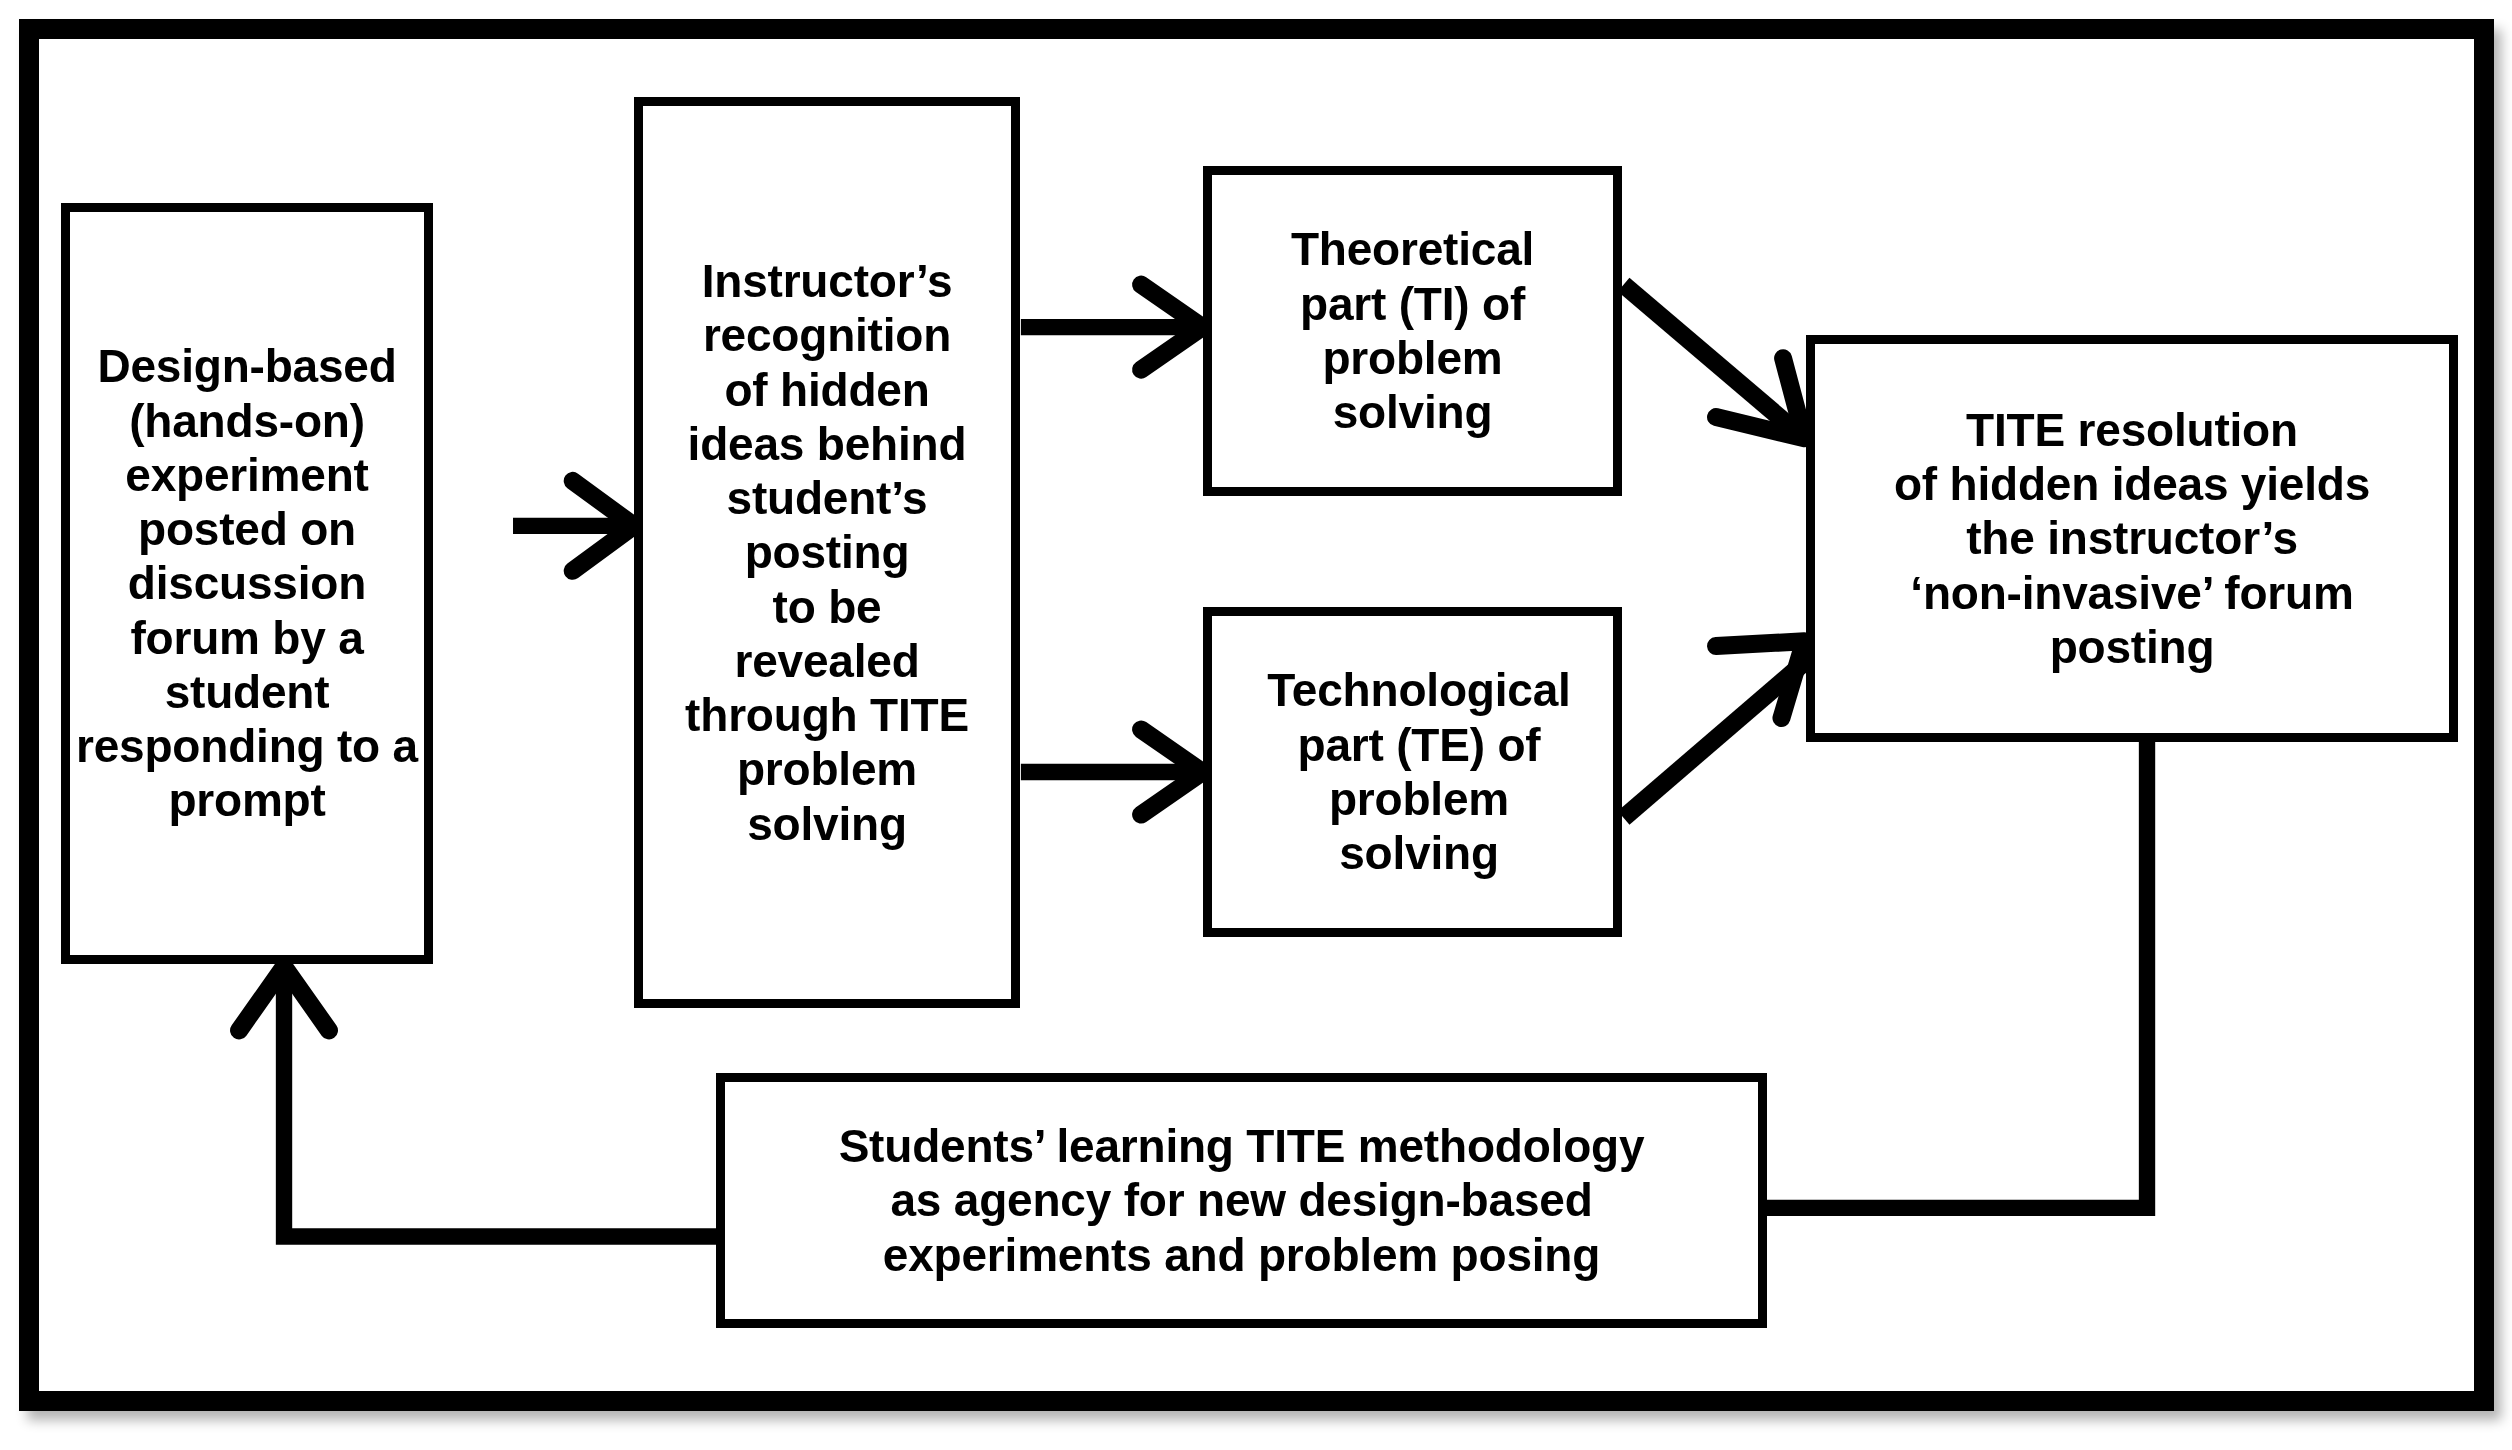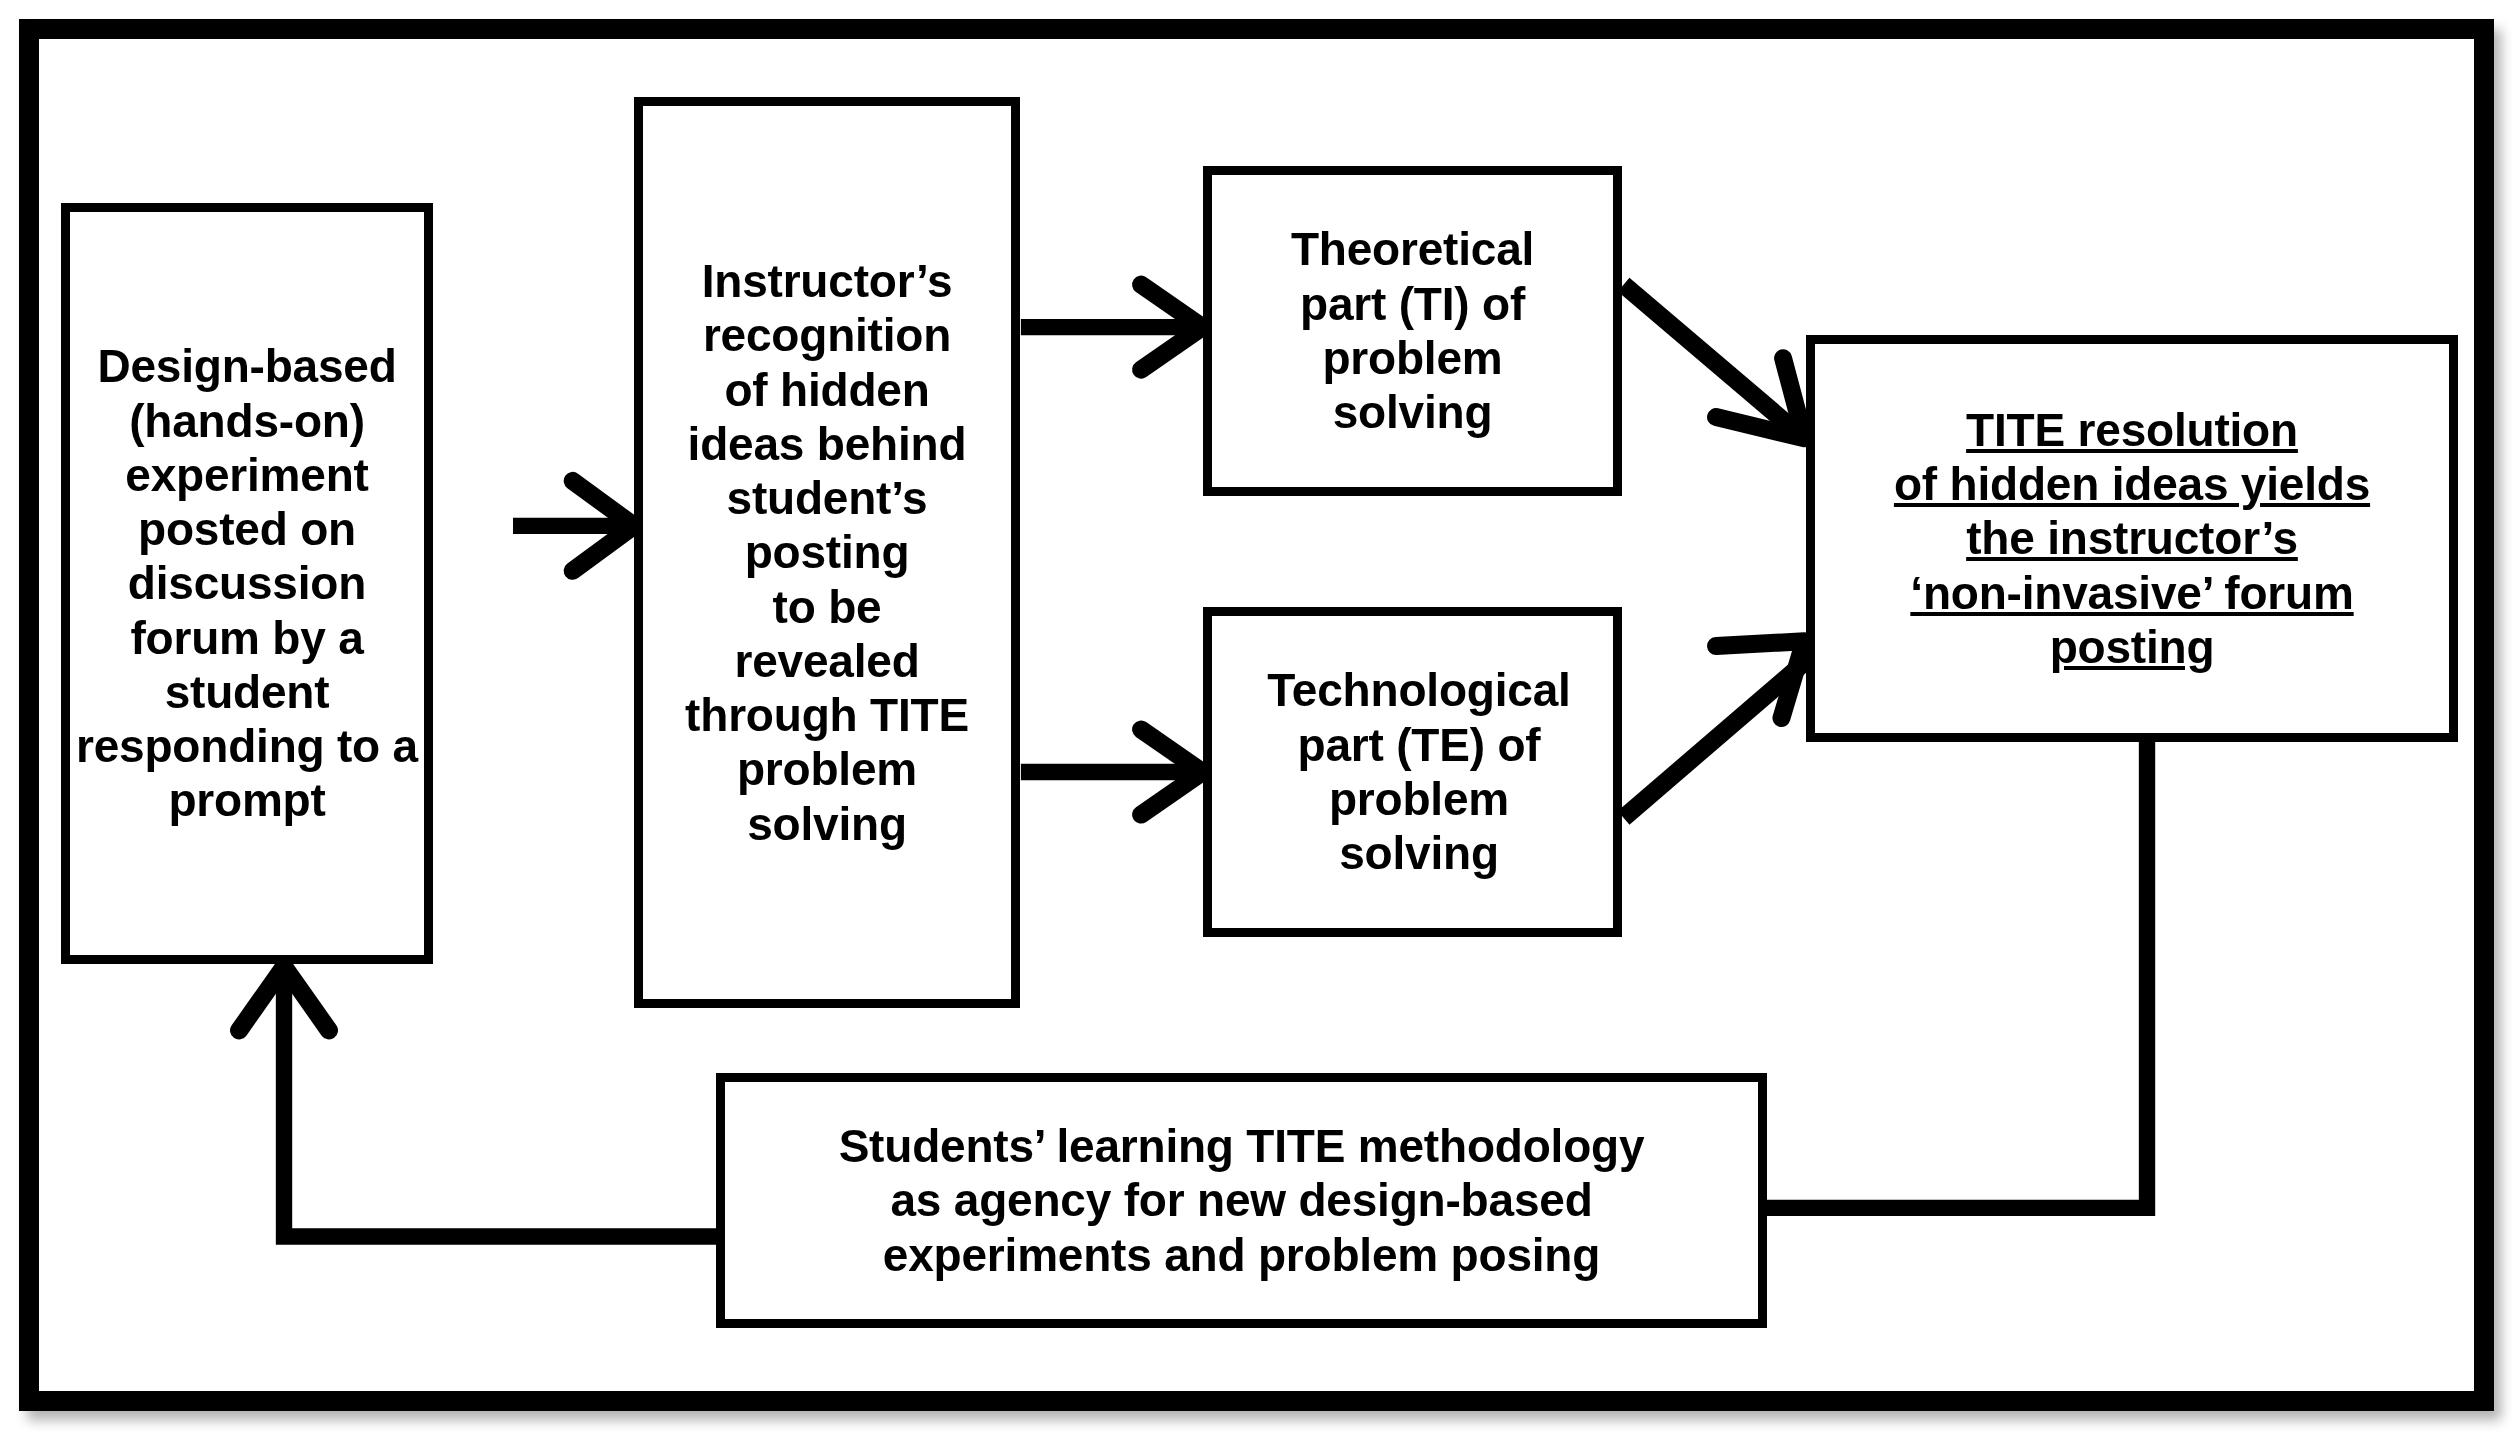--- a/index.html
+++ b/index.html
@@ -76,21 +76,20 @@
     font-size: 46px;
   }
   #node-technological-part {
     left: 1203px; top: 607px; width: 419px;  height: 330px;
     font-size: 46px;
     padding-left: 13px;
   }
   #node-tite-resolution {
     left: 1806px; top: 335px; width: 652px;  height: 407px;
     font-size: 46px;
-    text-decoration: underline;
   }
   #node-students-learning {
     left: 716px; top: 1073px; width: 1051px; height: 255px;
     font-size: 46px;
   }
 </style>
 </head>
 <body>
 
 <div id="canvas">

